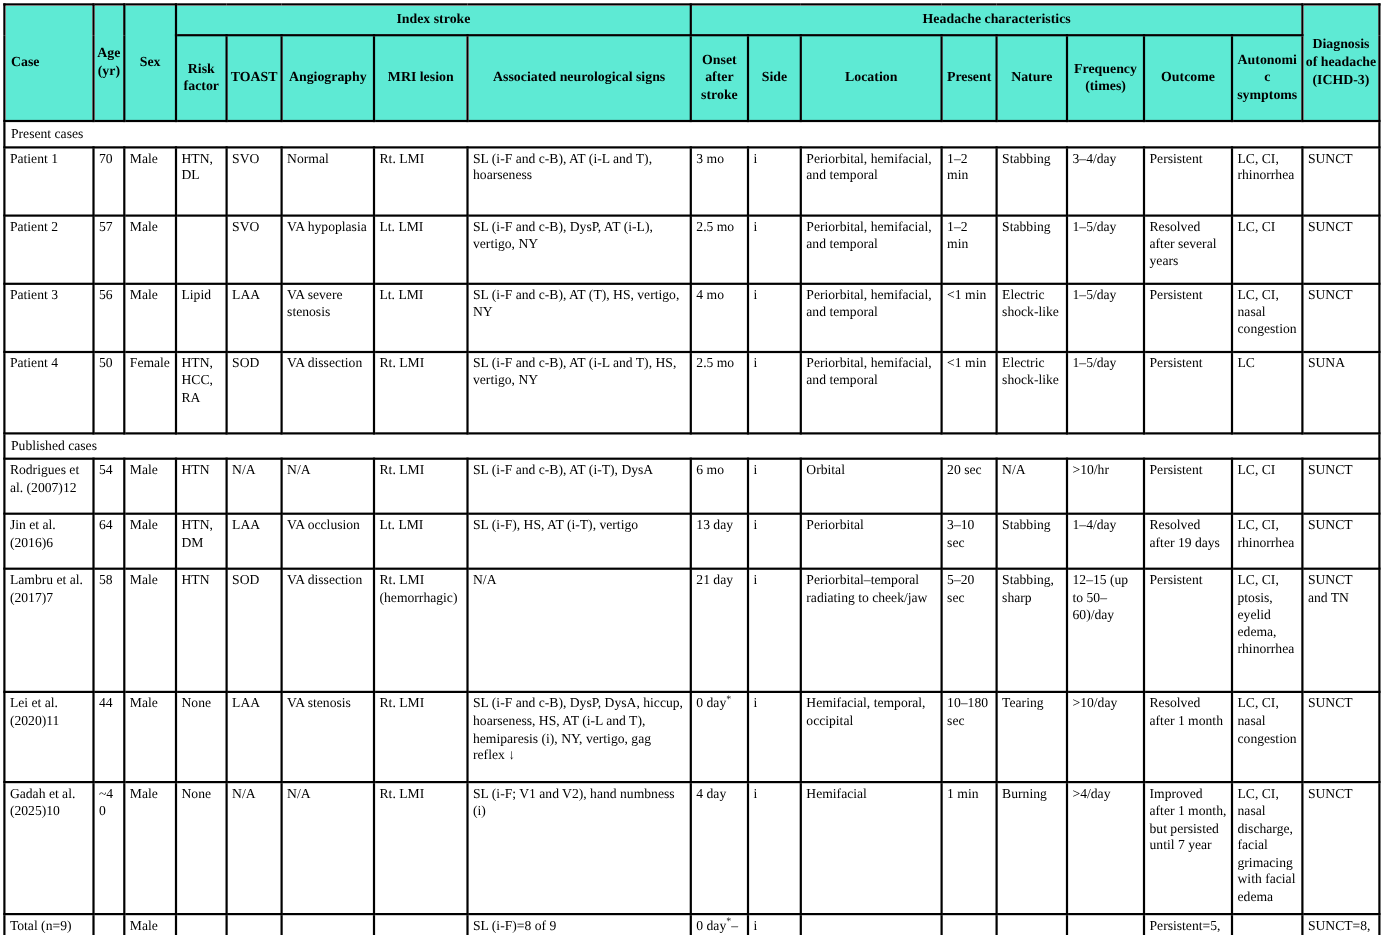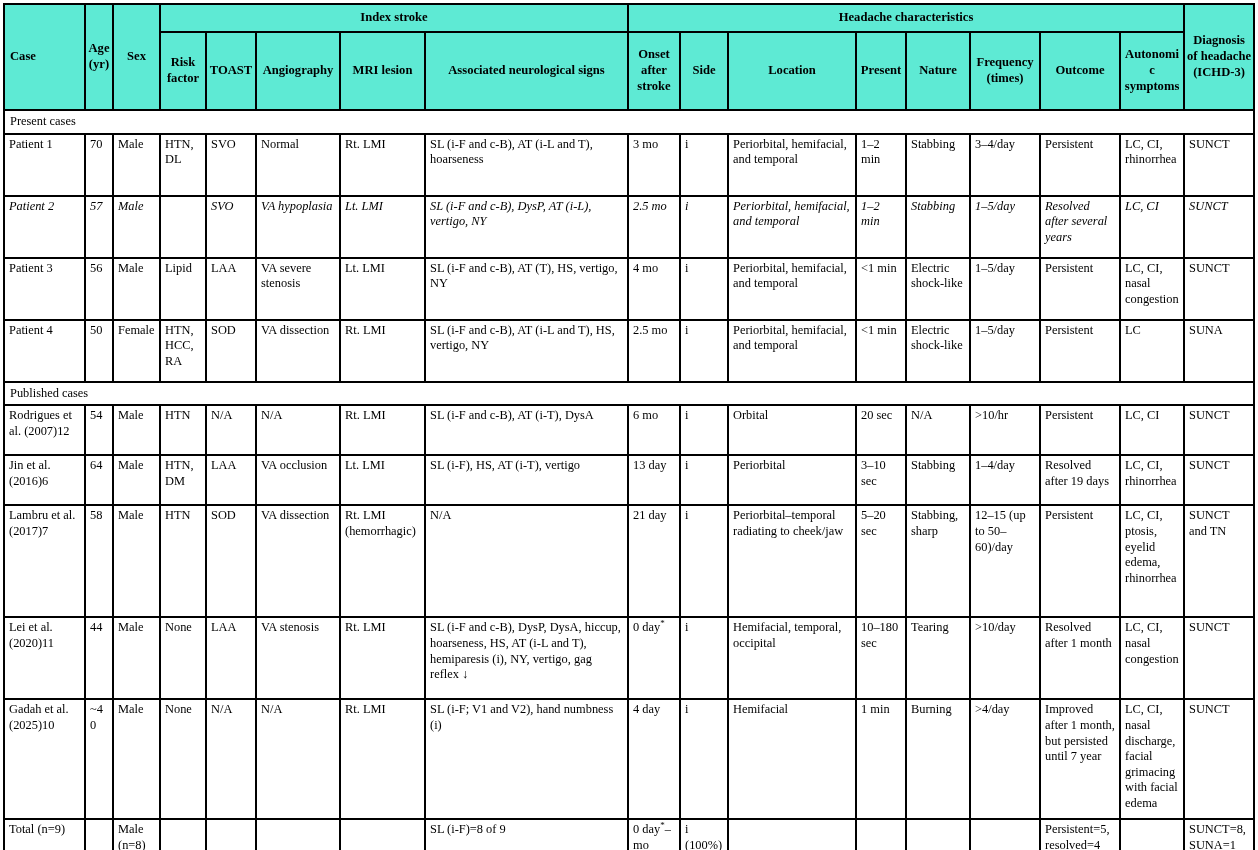--- a/index.html
+++ b/index.html
@@ -91,21 +91,21 @@
           <td>3 mo</td>
           <td>i</td>
           <td>Periorbital, hemifacial, and temporal</td>
           <td>1–2 min</td>
           <td>Stabbing</td>
           <td>3–4/day</td>
           <td>Persistent</td>
           <td>LC, CI, rhinorrhea</td>
           <td>SUNCT</td>
         </tr>
-        <tr style="height: 62px; font-style: italic;">
+        <tr style="height: 62px;">
           <td>Patient 2</td>
           <td>57</td>
           <td>Male</td>
           <td></td>
           <td>SVO</td>
           <td>VA hypoplasia</td>
           <td>Lt. LMI</td>
           <td>SL (i-F and c-B), DysP, AT (i-L), vertigo, NY</td>
           <td>2.5 mo</td>
           <td>i</td>
@@ -129,21 +129,21 @@
           <td>4 mo</td>
           <td>i</td>
           <td>Periorbital, hemifacial, and temporal</td>
           <td>&lt;1 min</td>
           <td>Electric shock-like</td>
           <td>1–5/day</td>
           <td>Persistent</td>
           <td>LC, CI, nasal congestion</td>
           <td>SUNCT</td>
         </tr>
-        <tr style="height: 62px; font-family: Liberation Serif, serif;">
+        <tr style="height: 74px; font-family: Liberation Serif, serif;">
           <td>Patient 4</td>
           <td>50</td>
           <td>Female</td>
           <td>HTN, HCC, RA</td>
           <td>SOD</td>
           <td>VA dissection</td>
           <td>Rt. LMI</td>
           <td>SL (i-F and c-B), AT (i-L and T), HS, vertigo, NY</td>
           <td>2.5 mo</td>
           <td>i</td>

